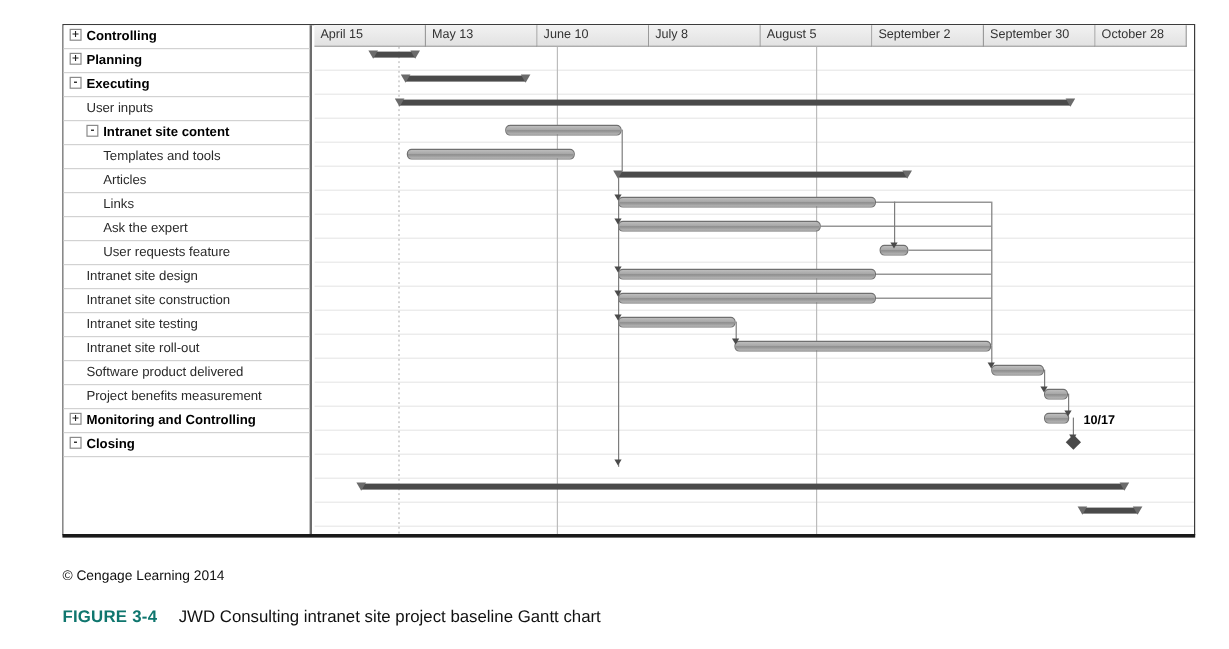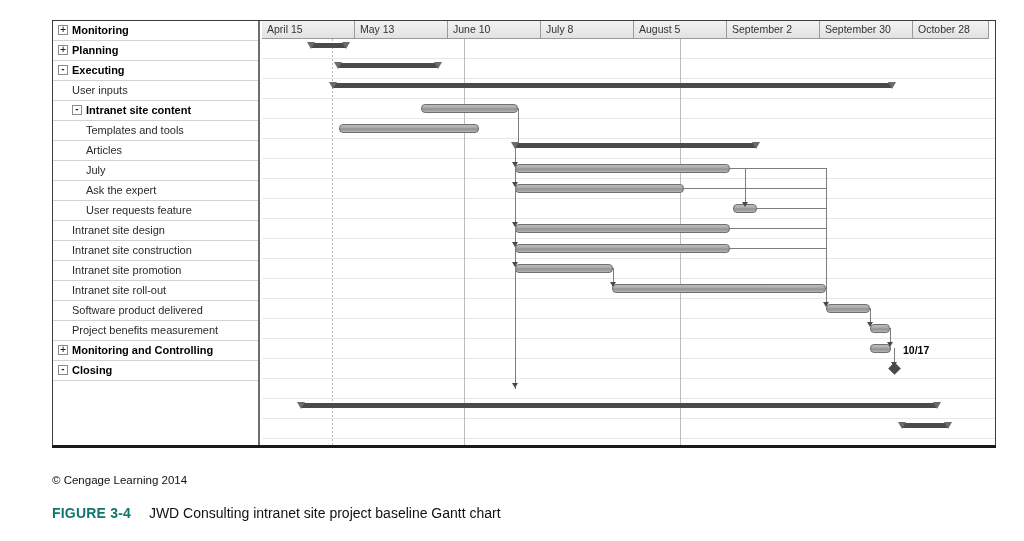--- a/index.html
+++ b/index.html
@@ -79,33 +79,33 @@
   #figcap .fignum{color:#0f766e;font-weight:bold;letter-spacing:.2px;}
   #figcap .captxt{margin-left:14px;}
 </style>
 </head>
 <body>
 
 <div id="gantt-frame">
 
   <div id="task-col">
     <div id="task-rows">
-        <div class="trow summary"><span class="tw" style="padding-left: 5px;"><span class="toggle">+</span><span>Monitoring</span></span></div>
+        <div class="trow summary"><span class="tw" style="padding-left: 5px;"><span class="toggle">+</span><span>Controlling</span></span></div>
         <div class="trow summary"><span class="tw" style="padding-left: 5px;"><span class="toggle">+</span><span>Planning</span></span></div>
         <div class="trow summary"><span class="tw" style="padding-left: 5px;"><span class="toggle">-</span><span>Executing</span></span></div>
         <div class="trow"><span class="tw" style="padding-left: 19px;"><span>User inputs</span></span></div>
         <div class="trow summary"><span class="tw" style="padding-left: 19px;"><span class="toggle">-</span><span>Intranet site content</span></span></div>
         <div class="trow"><span class="tw" style="padding-left: 33px;"><span>Templates and tools</span></span></div>
         <div class="trow"><span class="tw" style="padding-left: 33px;"><span>Articles</span></span></div>
-        <div class="trow"><span class="tw" style="padding-left: 33px;"><span>July</span></span></div>
+        <div class="trow"><span class="tw" style="padding-left: 33px;"><span>Links</span></span></div>
         <div class="trow"><span class="tw" style="padding-left: 33px;"><span>Ask the expert</span></span></div>
         <div class="trow"><span class="tw" style="padding-left: 33px;"><span>User requests feature</span></span></div>
         <div class="trow"><span class="tw" style="padding-left: 19px;"><span>Intranet site design</span></span></div>
         <div class="trow"><span class="tw" style="padding-left: 19px;"><span>Intranet site construction</span></span></div>
-        <div class="trow"><span class="tw" style="padding-left: 19px;"><span>Intranet site promotion</span></span></div>
+        <div class="trow"><span class="tw" style="padding-left: 19px;"><span>Intranet site testing</span></span></div>
         <div class="trow"><span class="tw" style="padding-left: 19px;"><span>Intranet site roll-out</span></span></div>
         <div class="trow"><span class="tw" style="padding-left: 19px;"><span>Software product delivered</span></span></div>
         <div class="trow"><span class="tw" style="padding-left: 19px;"><span>Project benefits measurement</span></span></div>
         <div class="trow summary"><span class="tw" style="padding-left: 5px;"><span class="toggle">+</span><span>Monitoring and Controlling</span></span></div>
         <div class="trow summary"><span class="tw" style="padding-left: 5px;"><span class="toggle">-</span><span>Closing</span></span></div>
       </div>
   </div>
 
   <div id="chart-col">
     <div id="date-head">

